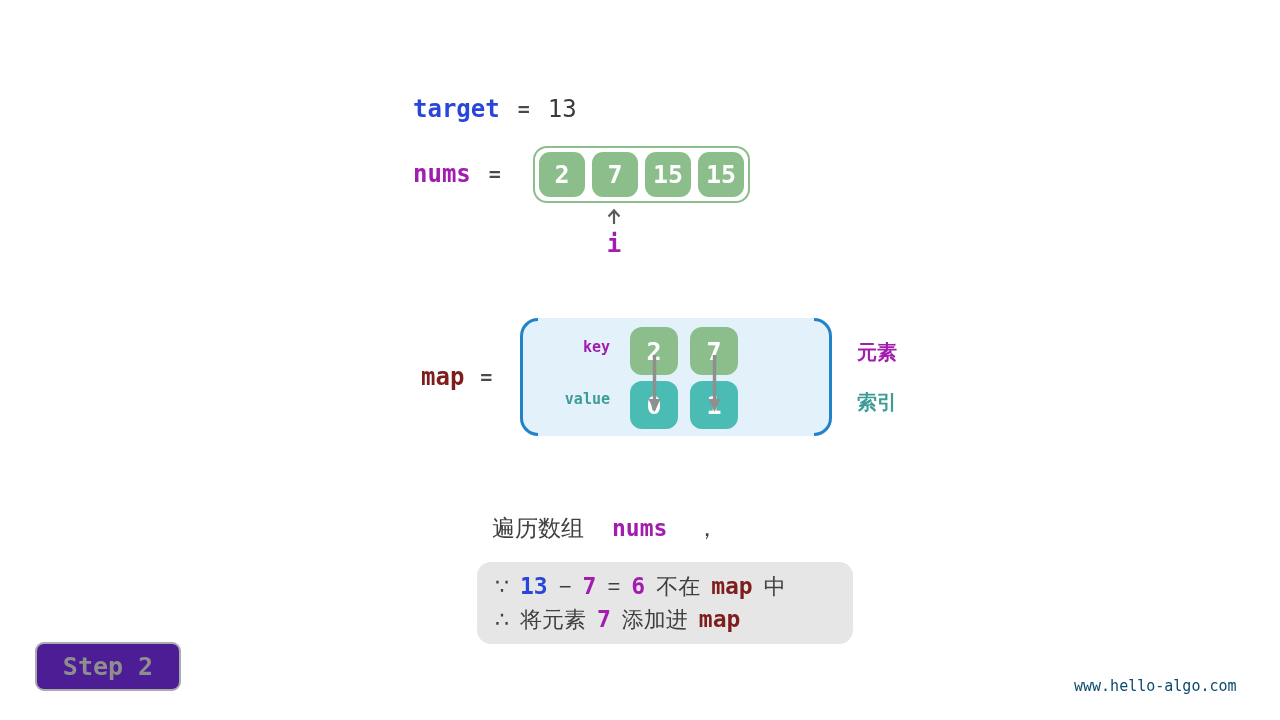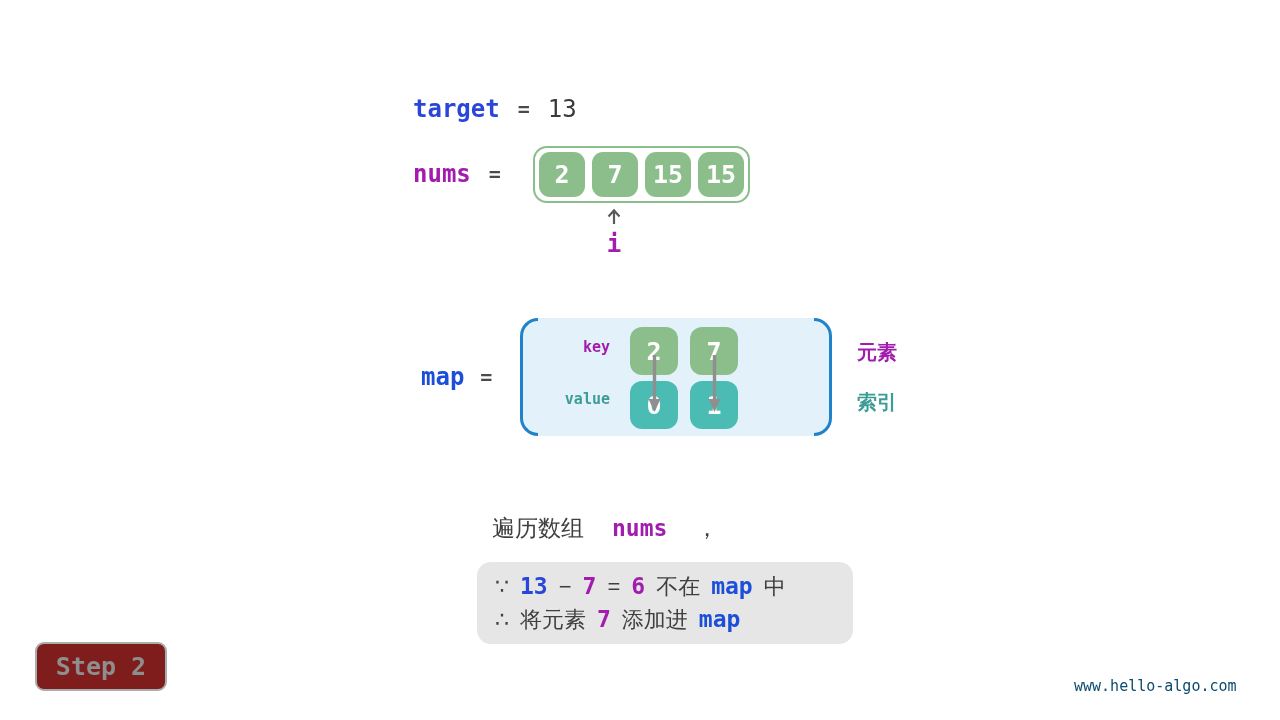--- a/index.html
+++ b/index.html
@@ -11,21 +11,21 @@
     background: #ffffff;
     overflow: hidden;
     font-family: "Liberation Sans", sans-serif;
   }
   .abs { position: absolute; }
   .mono { font-family: "DejaVu Sans Mono", monospace; }
   .row { display: flex; align-items: center; }
 
   
   .c-indigo { color: #2946D8; }
-  .c-blue   { color: #1d4ed8; }
+  .c-blue   { color: #7f1d1d; }
   .c-green  { color: #a21caf; }
   .c-teal   { color: #3D9D96; }
   .c-dark   { color: #3F3F3F; }
 
   
   .target-row { left: 413px; top: 94px; gap: 18px; height: 30px; }
   .var-label { font-size: 24px; font-weight: bold; }
   .eq-sign { font-size: 20px; font-weight: bold; color: #4A4A4A; }
   .plain-val { font-size: 24px; color: #3A3A3A; }
 
@@ -99,23 +99,23 @@
     background: #E6E6E6; border-radius: 14px;
     display: flex; flex-direction: column; justify-content: center;
     padding-left: 18px; row-gap: 3px;
   }
   .note-line { display: flex; align-items: baseline; gap: 11px; }
   .seg { font-size: 22px; }
   .seg-code { font-family: "DejaVu Sans Mono", monospace; font-weight: bold; font-size: 23px; }
 
   
   .step-badge {
-    left: 35px; top: 642px; width: 132px; height: 49px;
+    left: 35px; top: 642px; width: 146px; height: 49px;
     border: 2px solid #ACACAC; border-radius: 9px;
-    background: #7f1d1d;
+    background: #4c1d95;
     display: flex; align-items: center; justify-content: center;
     font-size: 25px; font-weight: bold; color: #8E8E8E;
   }
 
   
   .watermark { left: 1074px; top: 677px; font-size: 15px; color: #0c4a6e; }
 </style>
 </head>
 <body>
 

